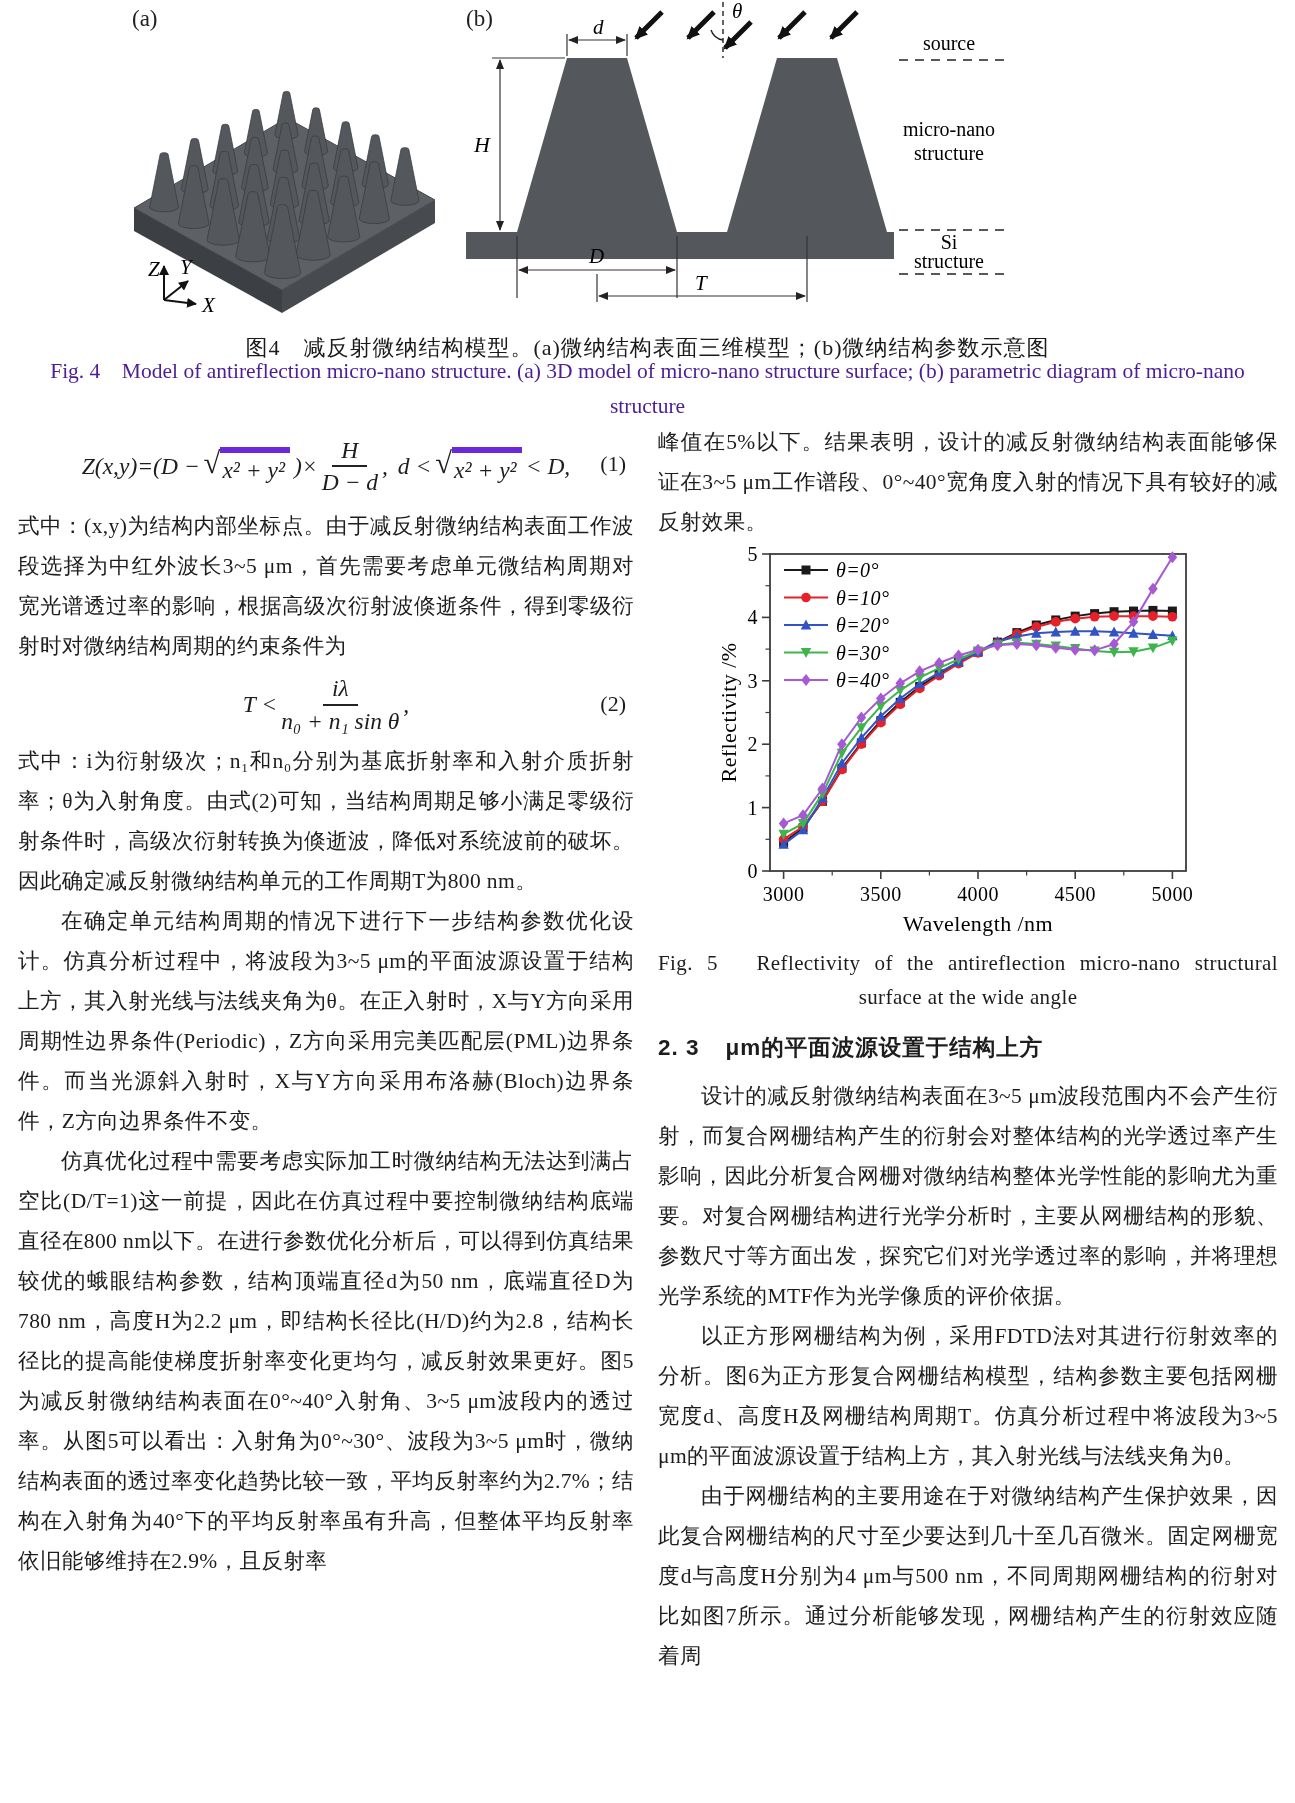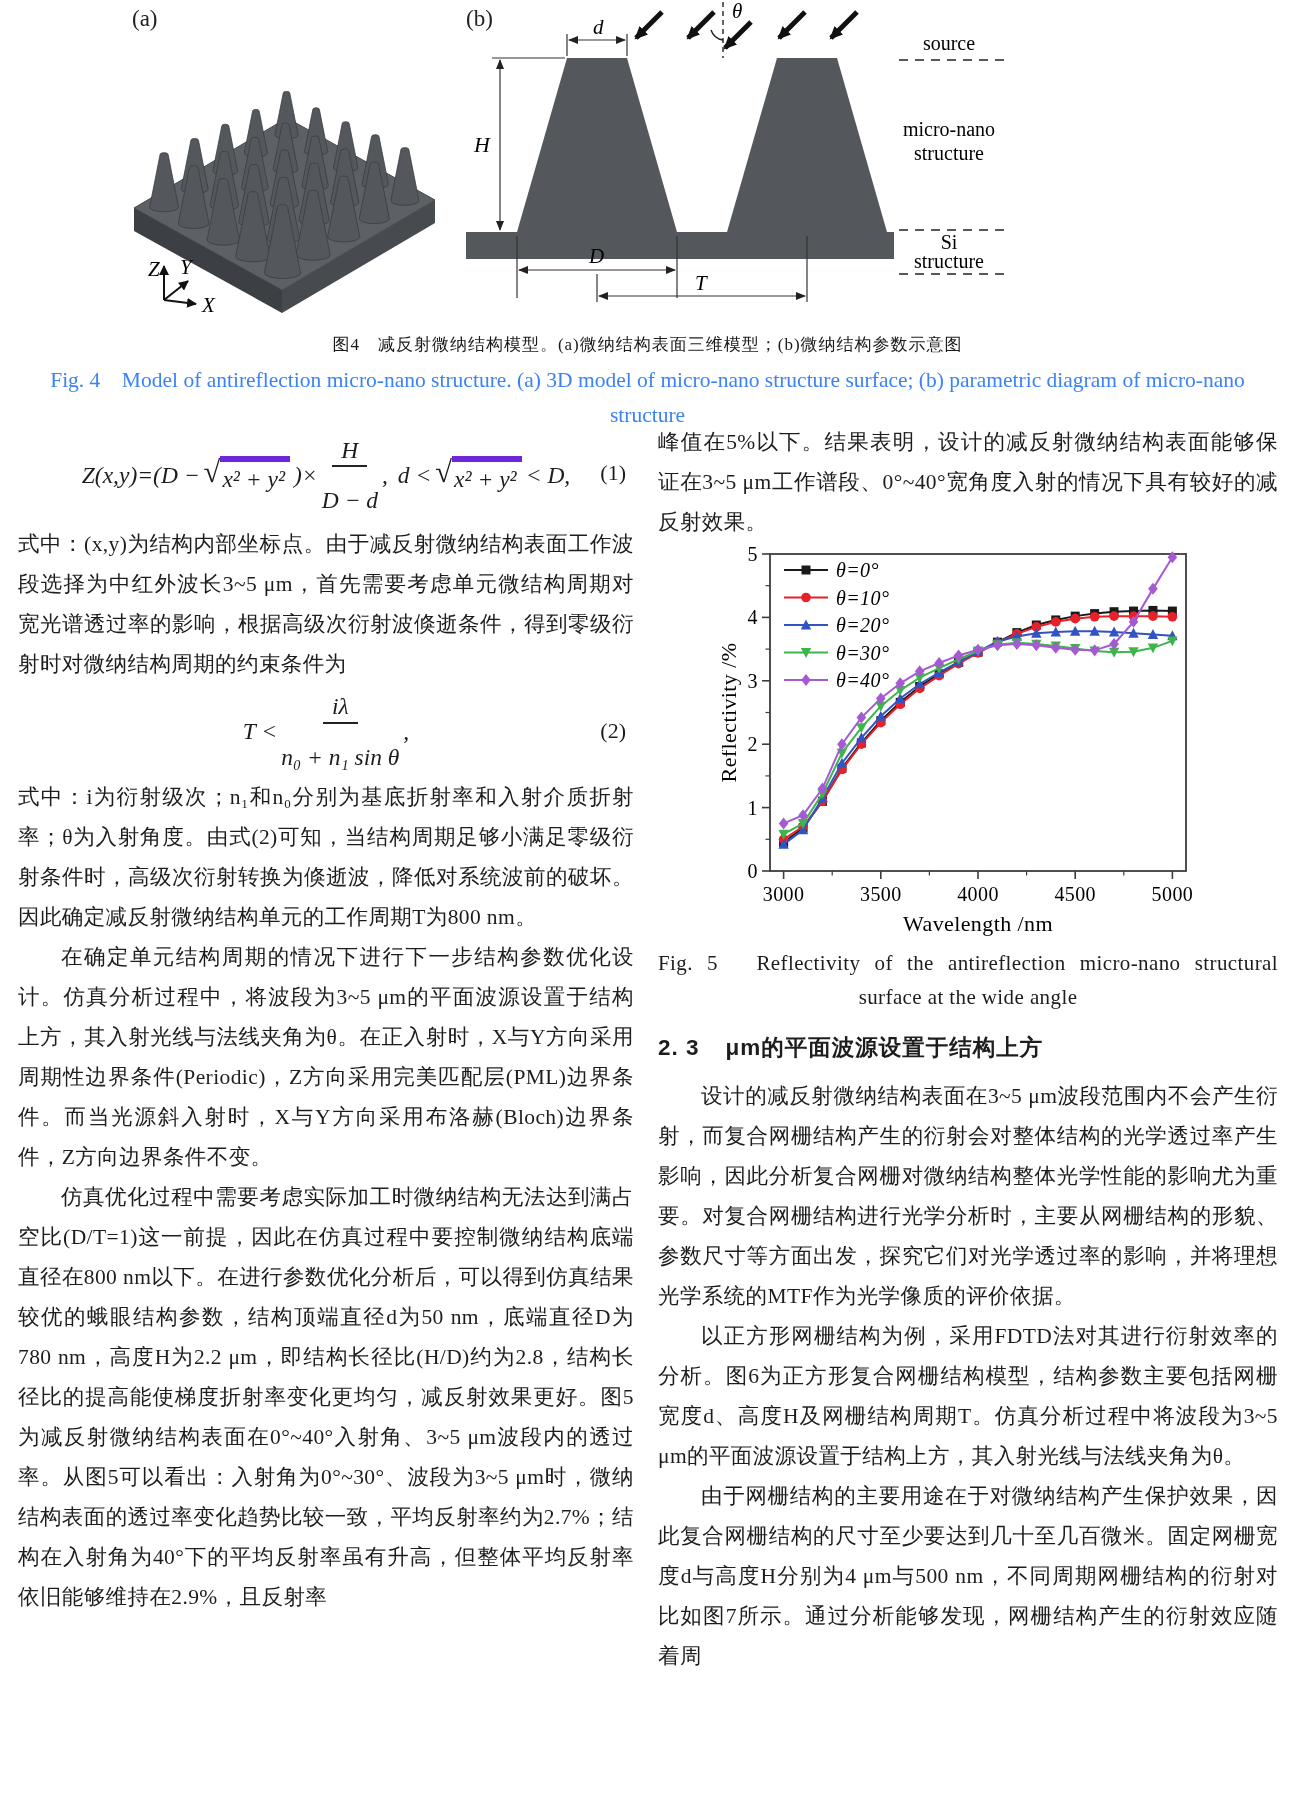--- a/index.html
+++ b/index.html
@@ -1,37 +1,37 @@
 <!DOCTYPE html>
 <html><head>
 <meta charset="utf-8">
 <style>
   html,body{margin:0;padding:0;background:#fff;}
   .page{position:relative;width:1295px;height:1803px;background:#fff;overflow:hidden;
         font-family:"Liberation Serif","DejaVu Serif",serif;color:#1d1d1d;}
   .fig-label{position:absolute;font-size:23px;color:#222;}
-  .cap-cn{position:absolute;top:333px;left:0;width:100%;text-align:center;font-size:17px;letter-spacing:1px;color:#1a1a1a;}
-  .cap-en{position:absolute;top:363px;left:18px;width:1259px;text-align:center;font-size:21.5px;line-height:35px;color:#3b82f6;}
+  .cap-cn{position:absolute;top:333px;left:0;width:100%;text-align:center;font-size:22px;letter-spacing:1px;color:#1a1a1a;}
+  .cap-en{position:absolute;top:354px;left:18px;width:1259px;text-align:center;font-size:21.5px;line-height:35px;color:#4c1d95;}
   .col{position:absolute;top:422px;font-size:21.5px;line-height:40px;text-align:justify;letter-spacing:0.4px;}
   .col-left{left:18px;width:616px;}
   .col-right{left:658px;width:620px;}
   .para{margin:0;}
   .indent{text-indent:2em;}
   
   .eq{position:relative;display:flex;align-items:center;justify-content:center;
       font-size:23.5px;font-style:italic;letter-spacing:0;}
   .eq1{padding:14px 0 10px 0;}
   .eq2{padding:8px 0 6px 0;}
   .eq-stack{display:flex;flex-direction:row;align-items:center;gap:6px;}
   .eq-line{display:flex;align-items:center;justify-content:center;white-space:nowrap;line-height:1.3;}
   .eq-line > span{margin:0 2px;}
   .eq-no{position:absolute;right:8px;top:50%;transform:translateY(-50%);font-style:normal;font-size:22px;}
   .frac{display:inline-flex;flex-direction:column;align-items:center;vertical-align:middle;margin:0 5px;line-height:1.2;}
   .frac .num{border-bottom:2px solid #222;padding:0 9px 1px 9px;}
-  .frac .den{padding-top:19px;}
+  .frac .den{padding-top:1px;}
   .sqrt{display:inline-flex;align-items:flex-start;margin:0 2px;}
   .rad{font-style:normal;font-size:1.3em;line-height:0.9;transform:translateY(3px);}
   .radicand{border-top:6px solid #6d28d9;padding:2px 5px 0 2px;}
   
   .chart-wrap{margin:4px 0 0 -2px;}
   .fig5-cn{text-align:center;font-size:21.5px;letter-spacing:1px;line-height:34px;margin-top:8px;}
   .fig5-en1{font-size:21px;line-height:34px;text-align:justify;text-align-last:justify;}
   .fig5-en2{font-size:21px;line-height:34px;text-align:center;font-family:Liberation Serif, serif;}
   .sec-head{font-family:"Liberation Sans","DejaVu Sans",sans-serif;font-weight:bold;
             font-size:22.5px;letter-spacing:1px;margin:14px 0 8px 0;text-align:left;text-indent:0;}

